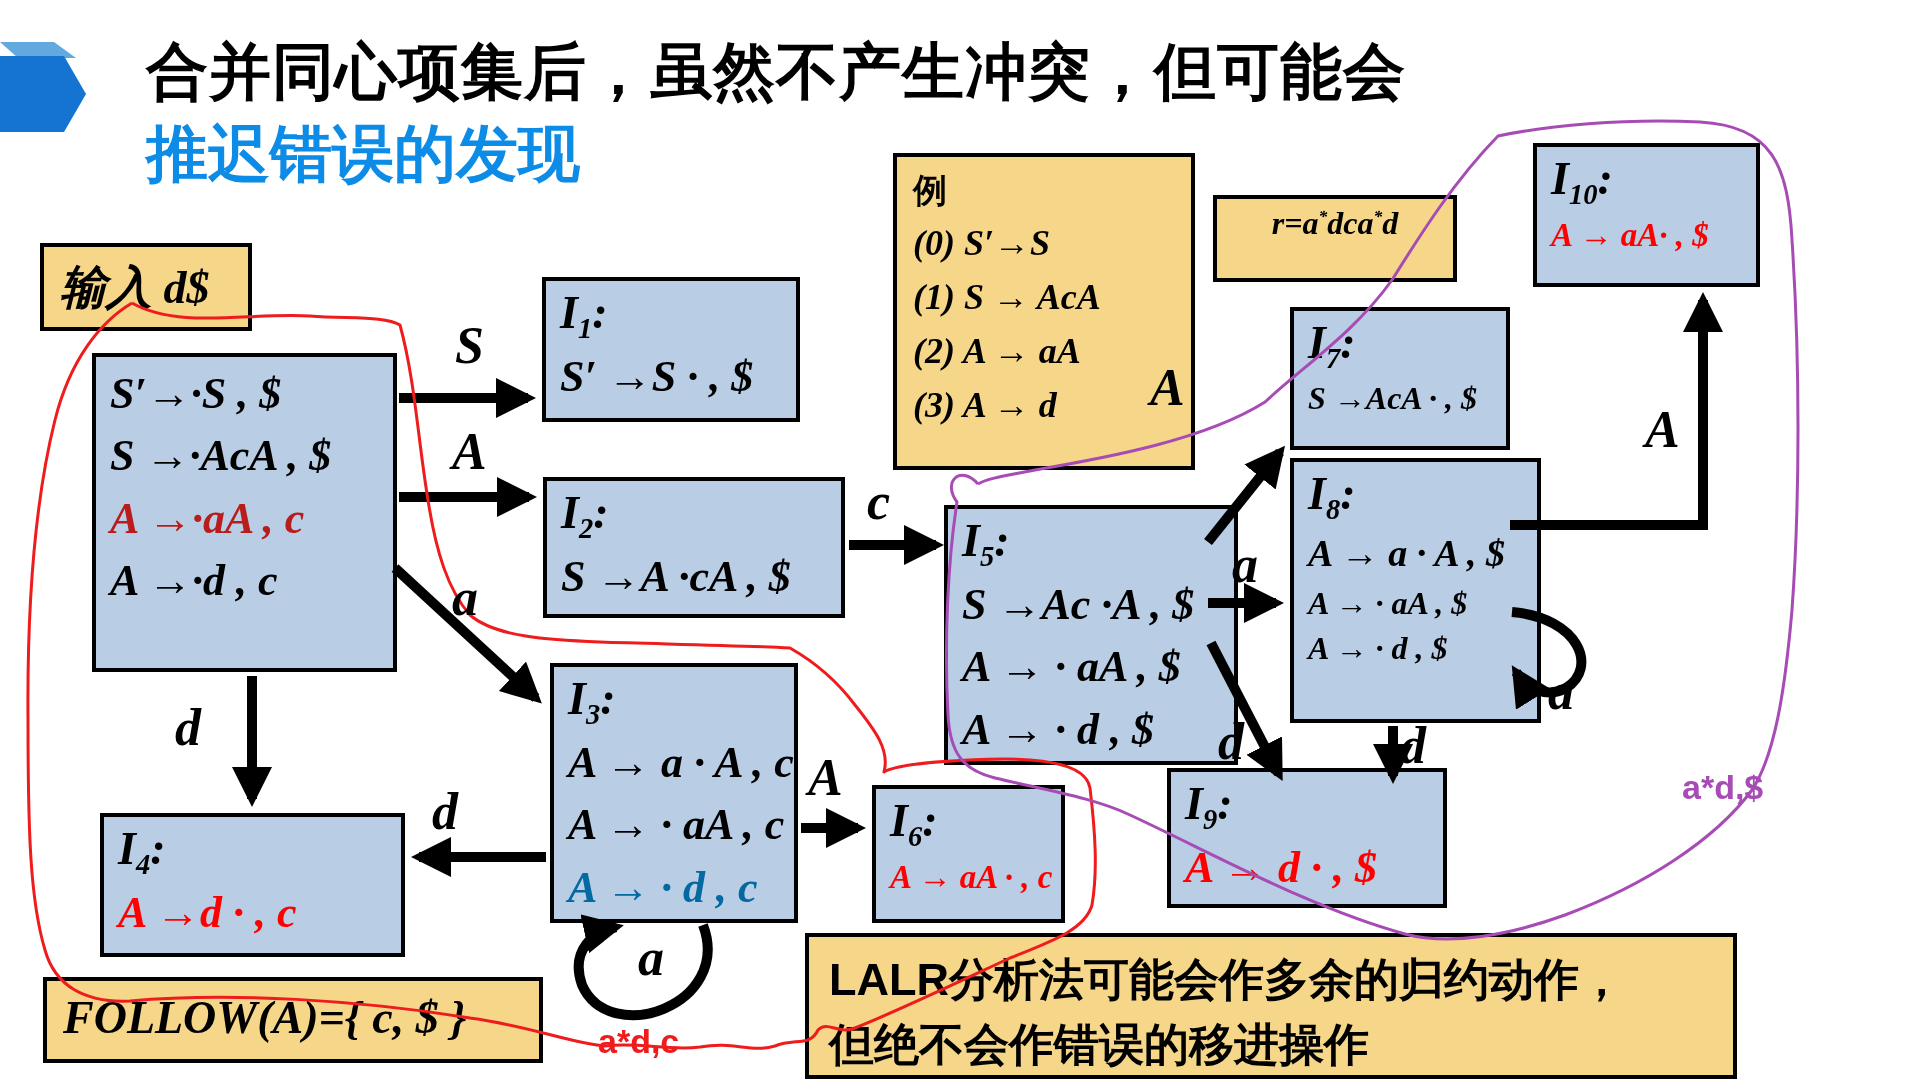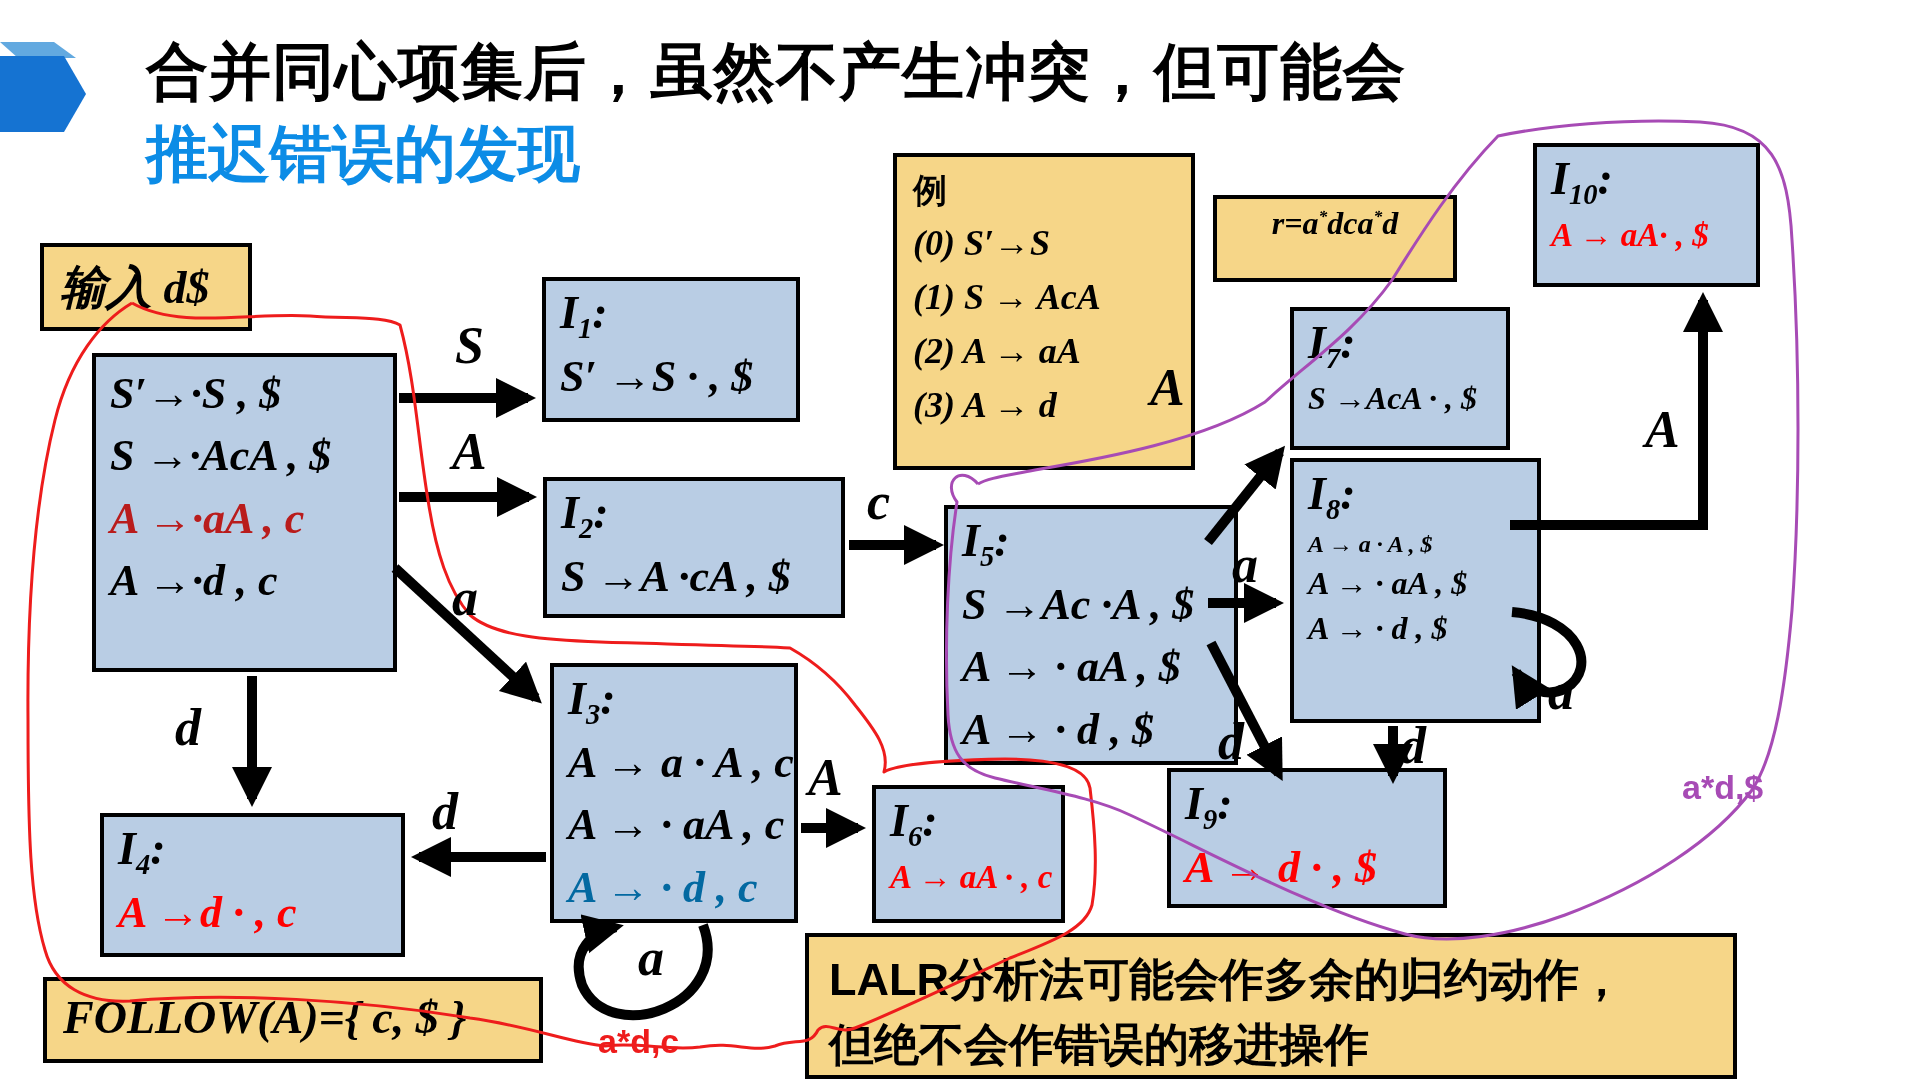--- a/index.html
+++ b/index.html
@@ -105,21 +105,21 @@
     <div class="sitem math" style="font-size: 33px; color: rgb(255, 0, 0);">A → aA · , c</div>
   </div>
 
   <div class="box blue state" style="left:1290px;top:307px;width:220px;height:143px">
     <div class="stitle math"><span>I</span><sub>7</sub><span>:</span></div>
     <div class="sitem math" style="font-size: 32px; color: rgb(0, 0, 0);">S →AcA · , $</div>
   </div>
 
   <div class="box blue state" style="left:1290px;top:458px;width:251px;height:265px">
     <div class="stitle math"><span>I</span><sub>8</sub><span>:</span></div>
-    <div class="sitem math" style="font-size: 24px; color: rgb(0, 0, 0);">A → a · A , $</div>
+    <div class="sitem math" style="font-size: 38px; color: rgb(0, 0, 0);">A → a · A , $</div>
     <div class="sitem math" style="font-size: 32px; color: rgb(0, 0, 0);">A → · aA , $</div>
     <div class="sitem math" style="font-size: 32px; color: rgb(0, 0, 0);">A → · d , $</div>
   </div>
 
   <div class="box blue state" style="left:1167px;top:768px;width:280px;height:140px">
     <div class="stitle math"><span>I</span><sub>9</sub><span>:</span></div>
     <div class="sitem math" style="color: rgb(255, 0, 0);">A → d · , $</div>
   </div>
 
   <div class="box blue state" style="left:1533px;top:143px;width:227px;height:144px">

